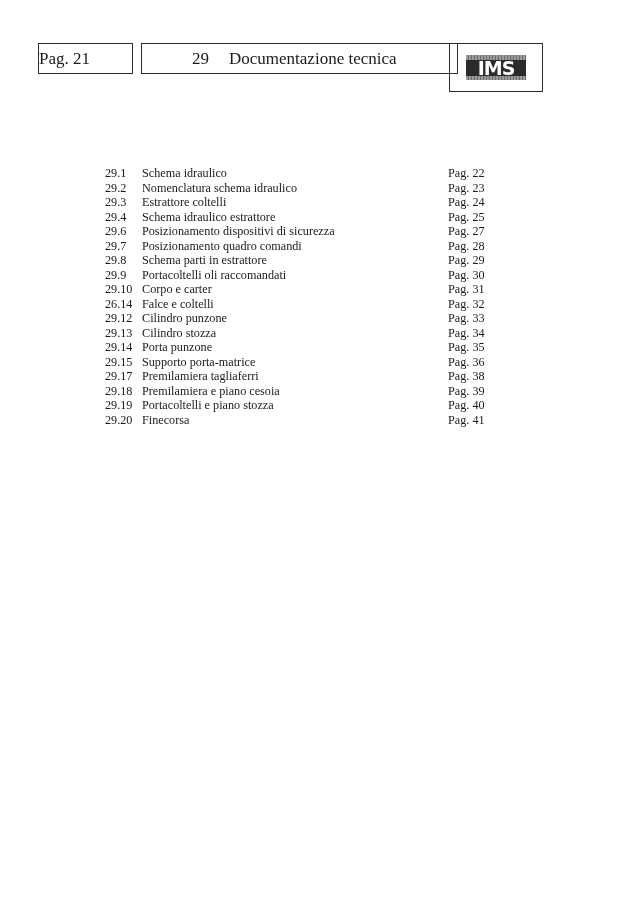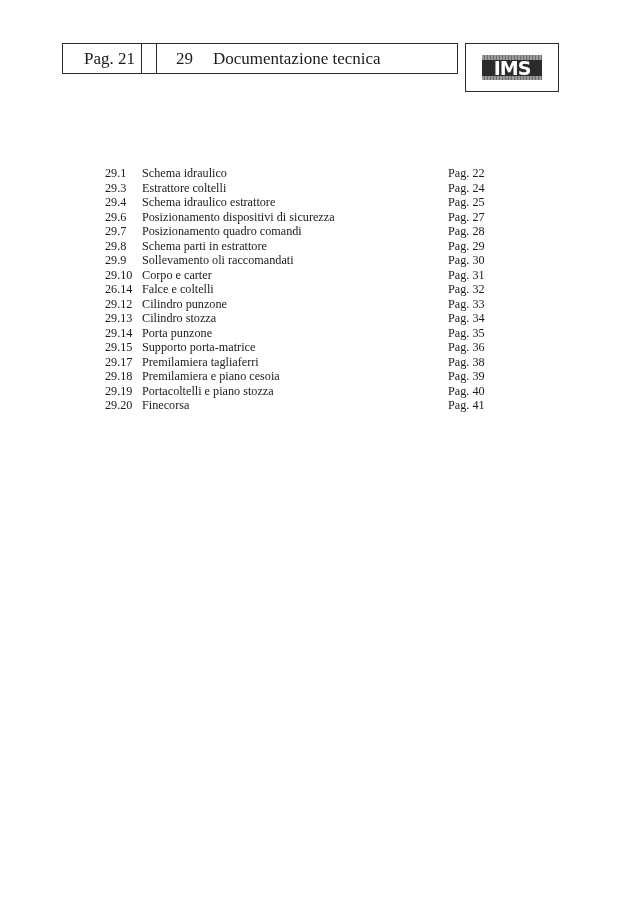--- a/index.html
+++ b/index.html
@@ -6,24 +6,24 @@
     body {
       width: 636px; height: 900px; background: #ffffff;
       position: relative; overflow: hidden;
       font-family: "Liberation Serif", "DejaVu Serif", serif;
       color: #1a1a1a;
     }
     .hdr-box {
       position: absolute; border: 1.5px solid #2a2a2a; box-sizing: border-box;
       display: flex; align-items: center;
     }
-    #page-box { left: 38px; top: 43px; width: 95px; height: 31px; justify-content: center; font-size: 17px; margin-left: 24px; }
-    #title-box { left: 141px; top: 43px; width: 317px; height: 31px; font-size: 17px; padding-left: 34px; }
+    #page-box { left: 38px; top: 43px; width: 95px; height: 31px; font-size: 17px; }
+    #title-box { left: 141px; top: 43px; width: 317px; height: 31px; font-size: 17px; padding-left: 50px; }
     #title-box .num { margin-right: 20px; }
-    #logo-box { left: 465px; top: 43px; width: 94px; height: 49px; justify-content: center; }
+    #logo-box { left: 449px; top: 43px; width: 94px; height: 49px; justify-content: center; }
     .logo { position: relative; width: 60px; height: 25px; background: #2b2b2b; }
     .logo .band-top { position: absolute; left: 0; right: 0; top: 0; height: 5px; background: repeating-linear-gradient(90deg,#9a9a9a 0 2px,#6c6c6c 2px 3px); }
     .logo .band-bot { position: absolute; left: 0; right: 0; bottom: 0; height: 4px; background: repeating-linear-gradient(90deg,#9a9a9a 0 2px,#6c6c6c 2px 3px); }
     .logo .txt { position: absolute; left: 0; right: 0; top: 2px; text-align: center; color: #ffffff; font-family: "DejaVu Sans", sans-serif; font-weight: bold; font-size: 19px; letter-spacing: -1px; line-height: 22px; }
 
     #toc { position: absolute; left: 81px; top: 166px; width: 390px; margin-left: 24px; }
     .row { position: relative; height: 14.5px; font-size: 12.2px; line-height: 14.5px; white-space: nowrap; }
     .row .n { position: absolute; left: 0; }
     .row .t { position: absolute; left: 37px; text-align: center; }
     .row .p { position: absolute; left: 343px; }
@@ -48,20 +48,25 @@
   </div>
 </div>
 
 <div id="toc">
     <div class="row">
       <span class="n">29.1</span>
       <span class="t">Schema idraulico</span>
       <span class="p">Pag. 22</span>
     </div>
     <div class="row">
+      <span class="n">29.2</span>
+      <span class="t">Nomenclatura schema idraulico</span>
+      <span class="p">Pag. 23</span>
+    </div>
+    <div class="row">
       <span class="n">29.3</span>
       <span class="t">Estrattore coltelli</span>
       <span class="p">Pag. 24</span>
     </div>
     <div class="row">
       <span class="n">29.4</span>
       <span class="t">Schema idraulico estrattore</span>
       <span class="p">Pag. 25</span>
     </div>
     <div class="row">
@@ -74,21 +79,21 @@
       <span class="t">Posizionamento quadro comandi</span>
       <span class="p">Pag. 28</span>
     </div>
     <div class="row">
       <span class="n">29.8</span>
       <span class="t">Schema parti in estrattore</span>
       <span class="p">Pag. 29</span>
     </div>
     <div class="row">
       <span class="n">29.9</span>
-      <span class="t">Sollevamento oli raccomandati</span>
+      <span class="t">Portacoltelli oli raccomandati</span>
       <span class="p">Pag. 30</span>
     </div>
     <div class="row">
       <span class="n">29.10</span>
       <span class="t">Corpo e carter</span>
       <span class="p">Pag. 31</span>
     </div>
     <div class="row">
       <span class="n">26.14</span>
       <span class="t">Falce e coltelli</span>

